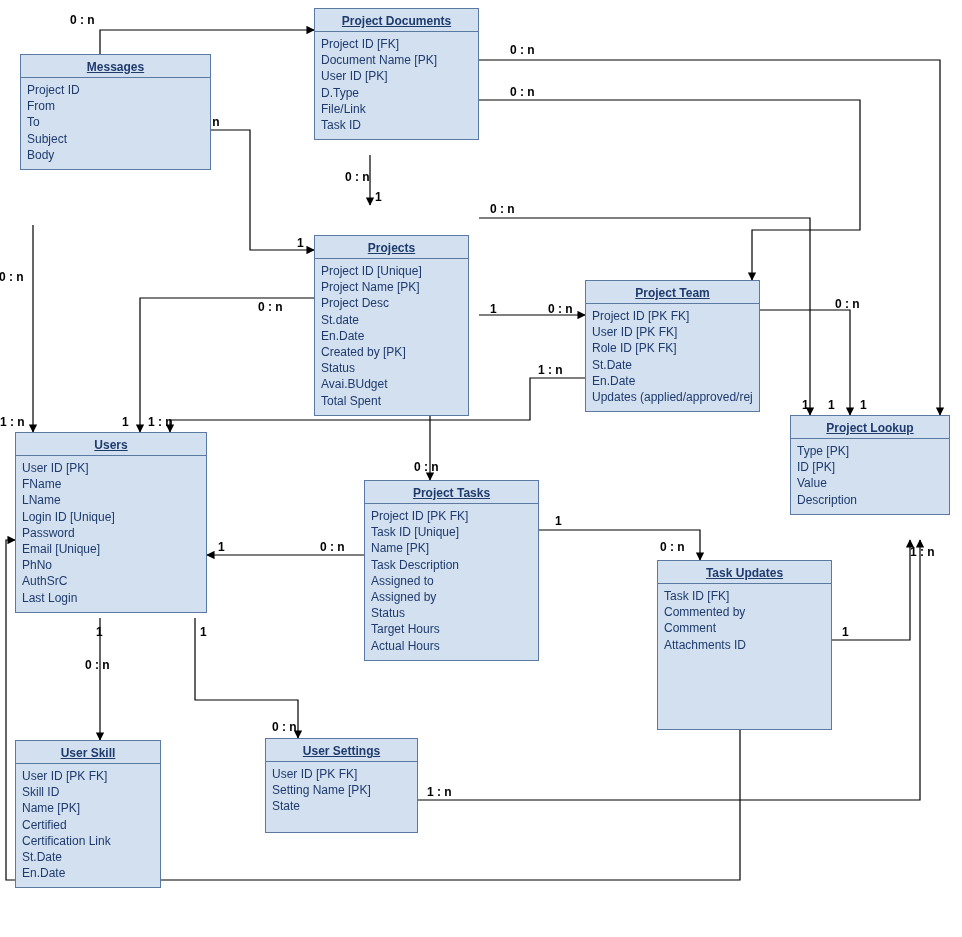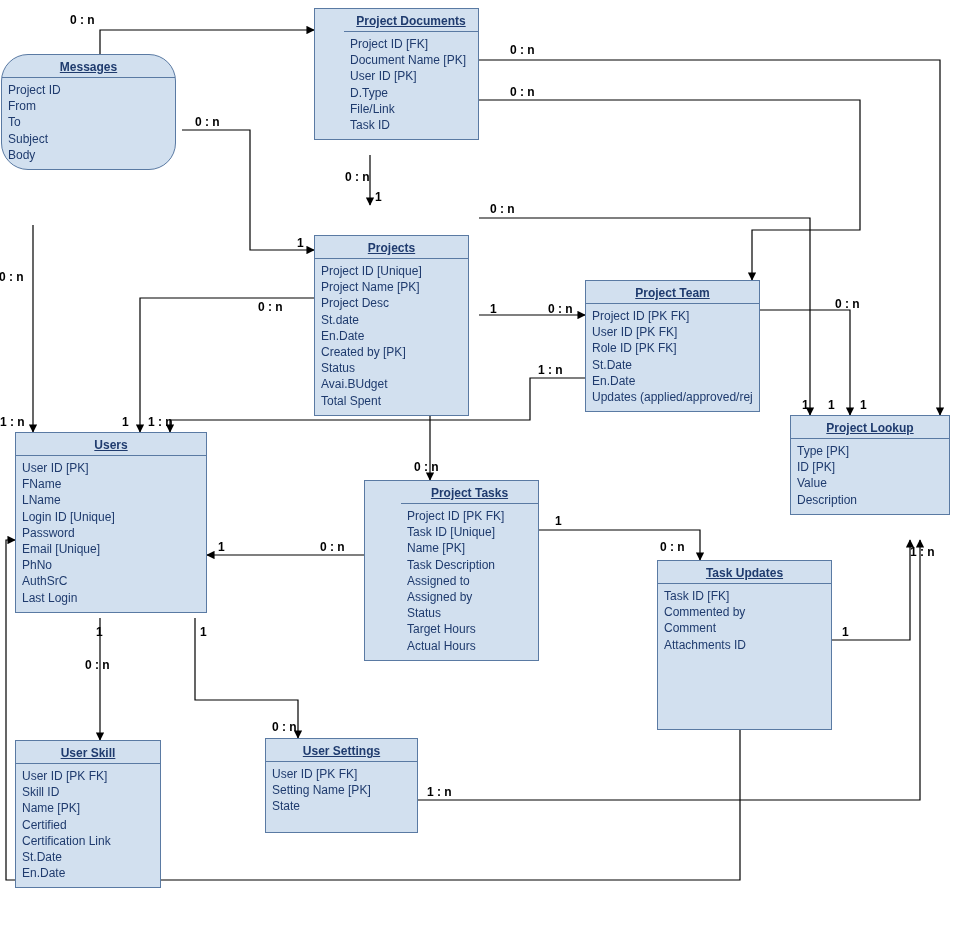--- a/index.html
+++ b/index.html
@@ -142,32 +142,32 @@
   <span class="rel-label" style="left:835px; top:297px;">0 : n</span>
 
   <span class="rel-label" style="left:96px; top:625px;">1</span>
   <span class="rel-label" style="left:85px; top:658px;">0 : n</span>
 
   <span class="rel-label" style="left:200px; top:625px;">1</span>
   <span class="rel-label" style="left:272px; top:720px;">0 : n</span>
 
   <span class="rel-label" style="left:427px; top:785px;">1 : n</span>
 
-  <div class="entity" style="left:1px; top:54px; width:175px;border-radius:27px;">
+  <div class="entity" style="left:20px; top:54px; width:191px;">
     <div class="entity-title">Messages</div>
     <div class="entity-body">
       <div class="attr">Project ID</div>
       <div class="attr">From</div>
       <div class="attr">To</div>
       <div class="attr">Subject</div>
       <div class="attr">Body</div>
     </div>
   </div>
 
-  <div class="entity" style="left:314px; top:8px; width:165px;padding-left:29px;">
+  <div class="entity" style="left:314px; top:8px; width:165px;">
     <div class="entity-title">Project Documents</div>
     <div class="entity-body">
       <div class="attr">Project ID [FK]</div>
       <div class="attr">Document Name [PK]</div>
       <div class="attr">User ID [PK]</div>
       <div class="attr">D.Type</div>
       <div class="attr">File/Link</div>
       <div class="attr">Task ID</div>
     </div>
   </div>
@@ -217,21 +217,21 @@
       <div class="attr">LName</div>
       <div class="attr">Login ID [Unique]</div>
       <div class="attr">Password</div>
       <div class="attr">Email  [Unique]</div>
       <div class="attr">PhNo</div>
       <div class="attr">AuthSrC</div>
       <div class="attr">Last Login</div>
     </div>
   </div>
 
-  <div class="entity" style="left:364px; top:480px; width:175px;padding-left:36px;">
+  <div class="entity" style="left:364px; top:480px; width:175px;">
     <div class="entity-title">Project Tasks</div>
     <div class="entity-body">
       <div class="attr">Project ID [PK FK]</div>
       <div class="attr">Task ID [Unique]</div>
       <div class="attr">Name [PK]</div>
       <div class="attr">Task Description</div>
       <div class="attr">Assigned to</div>
       <div class="attr">Assigned by</div>
       <div class="attr">Status</div>
       <div class="attr">Target Hours</div>

